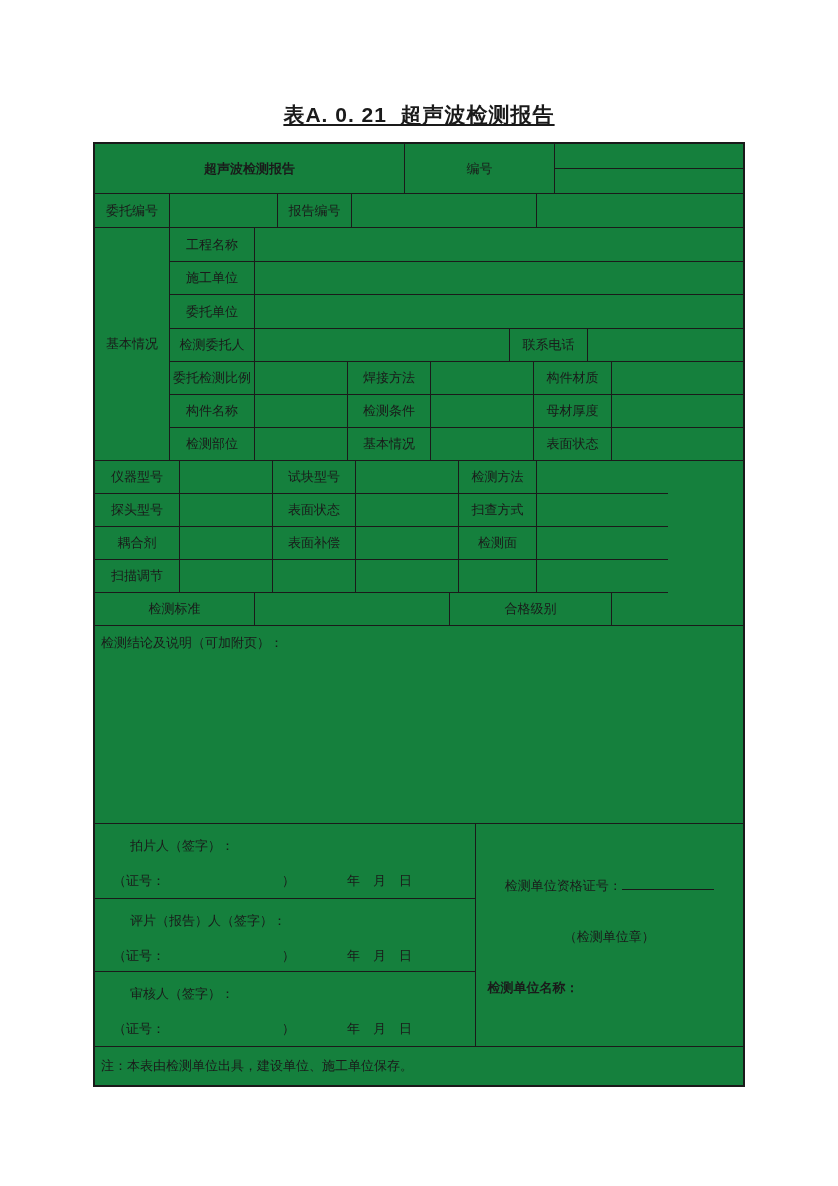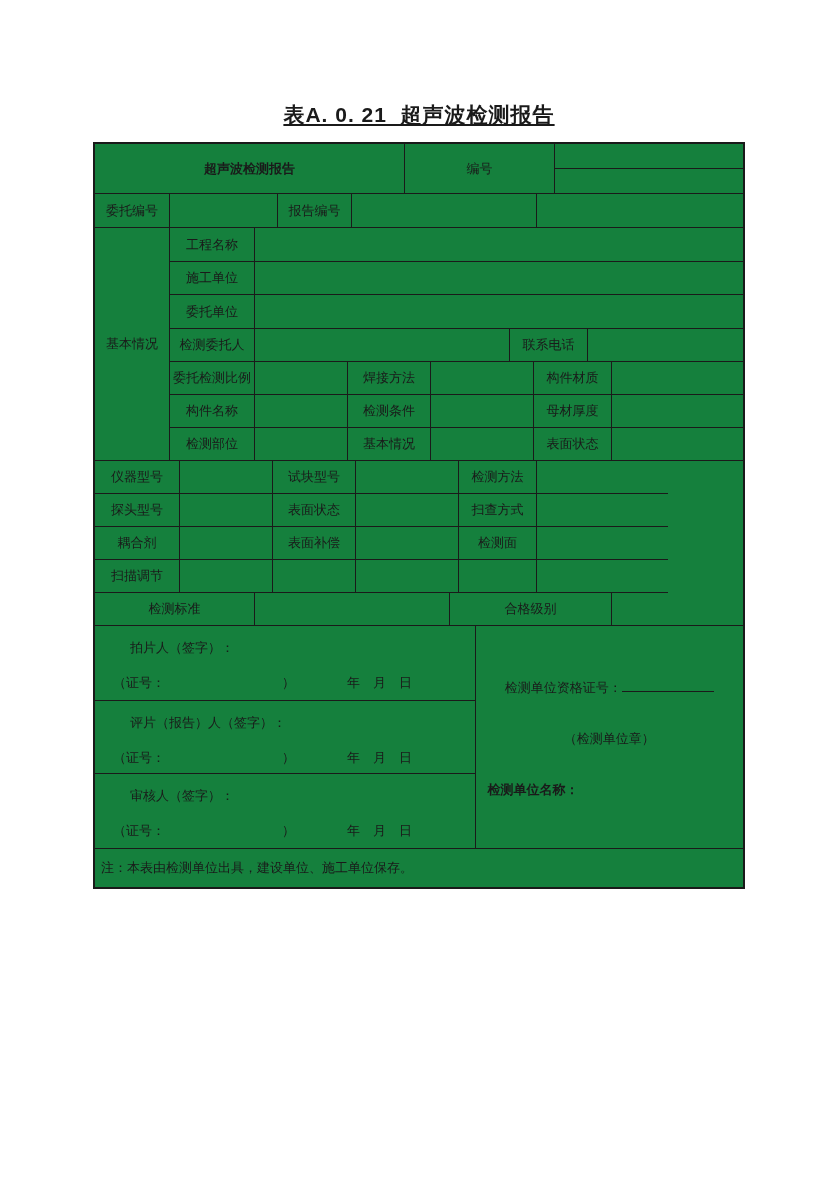--- a/index.html
+++ b/index.html
@@ -142,20 +142,23 @@
       </div>
     </div>
 
     <div class="r" style="height:33px">
       <div class="c" style="width:160px">检测标准</div>
       <div class="c" style="width:195px"></div>
       <div class="c" style="width:162px">合格级别</div>
       <div class="c nr" style="width:131px"></div>
     </div>
 
+    <div class="r" style="height:198px">
+      <div class="c nr tl" style="width:648px">检测结论及说明（可加附页）：</div>
+    </div>
 
     <div class="r" style="height:223px">
       <div class="stack" style="width:404px">
         <div class="sigrow" style="height:75px">
           <div class="sigline1">拍片人（签字）：</div>
           <div class="sigline2">（证号：　　　　　　　　　）　　　　年　月　日</div>
         </div>
         <div class="sigrow" style="height:73px">
           <div class="sigline1">评片（报告）人（签字）：</div>
           <div class="sigline2">（证号：　　　　　　　　　）　　　　年　月　日</div>

